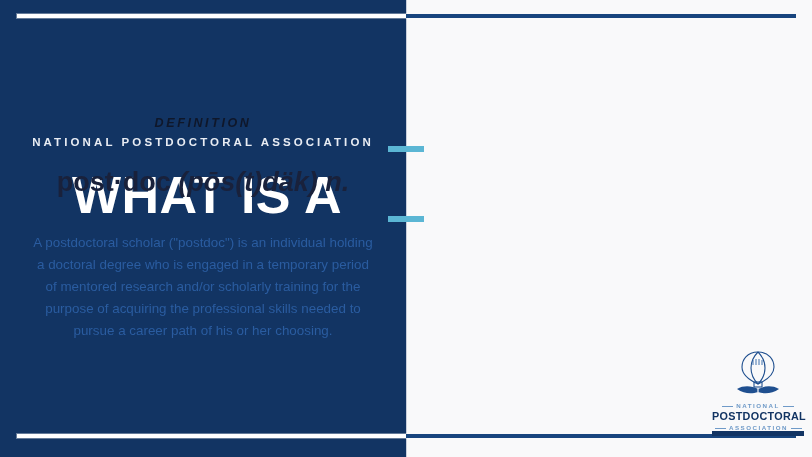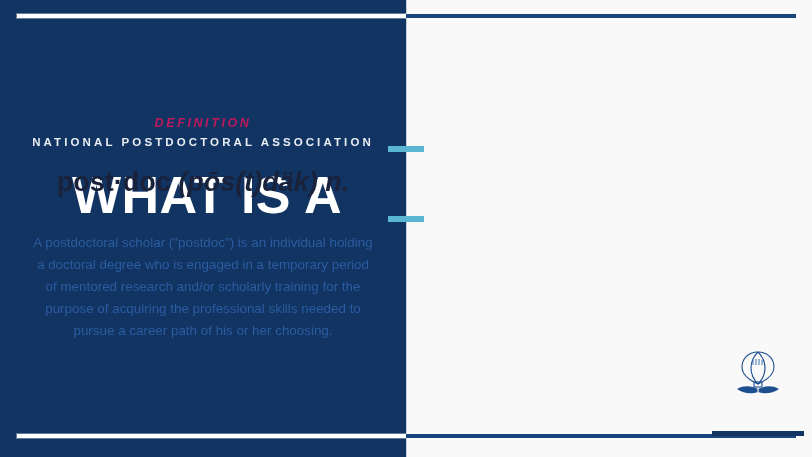--- a/index.html
+++ b/index.html
@@ -65,21 +65,21 @@
     letter-spacing:0.5px;
   }
   .big-title .ln { display:block; }
 
   
   .definition-label {
     position:absolute;
     left:0; top:116px;
     width:406px;
     text-align:center;
-    color:#be185d;
+    color:#0f172a;
     font-size:12.5px;
     font-weight:700;
     font-style:italic;
     letter-spacing:2.6px;
   }
   .dash {
     position:absolute;
     left:50%;
     margin-left:-18px;
     width:36px; height:6px;
@@ -202,16 +202,21 @@
           <line x1="22" y1="11" x2="22" y2="16"></line>
           <line x1="25" y1="10" x2="25" y2="16"></line>
           <line x1="28" y1="10" x2="28" y2="16"></line>
           <line x1="31" y1="11" x2="31" y2="16"></line>
         </g>
         <rect x="23" y="33" width="8" height="5" fill="none" stroke="#1f4f8f" stroke-width="1.1"></rect>
         <path d="M6 40 C13 36 21 37 27 40 C33 37 41 36 48 40 C41 45 33 45 27 43 C21 45 13 45 6 40 Z" fill="#1f4f8f"></path>
         <path d="M27 40 L27 43" stroke="#f9f9fa" stroke-width="1.2"></path>
       </svg>
     </div>
+    <div class="logo-text">
+      <div class="logo-line-national"><span class="tick"></span><span>NATIONAL</span><span class="tick"></span></div>
+      <div class="logo-line-postdoctoral">POSTDOCTORAL</div>
+      <div class="logo-line-association"><span class="tick"></span><span>ASSOCIATION</span><span class="tick"></span></div>
+    </div>
     <div class="logo-bar"></div>
   </div>
 
 </div>
 
 </body></html>

